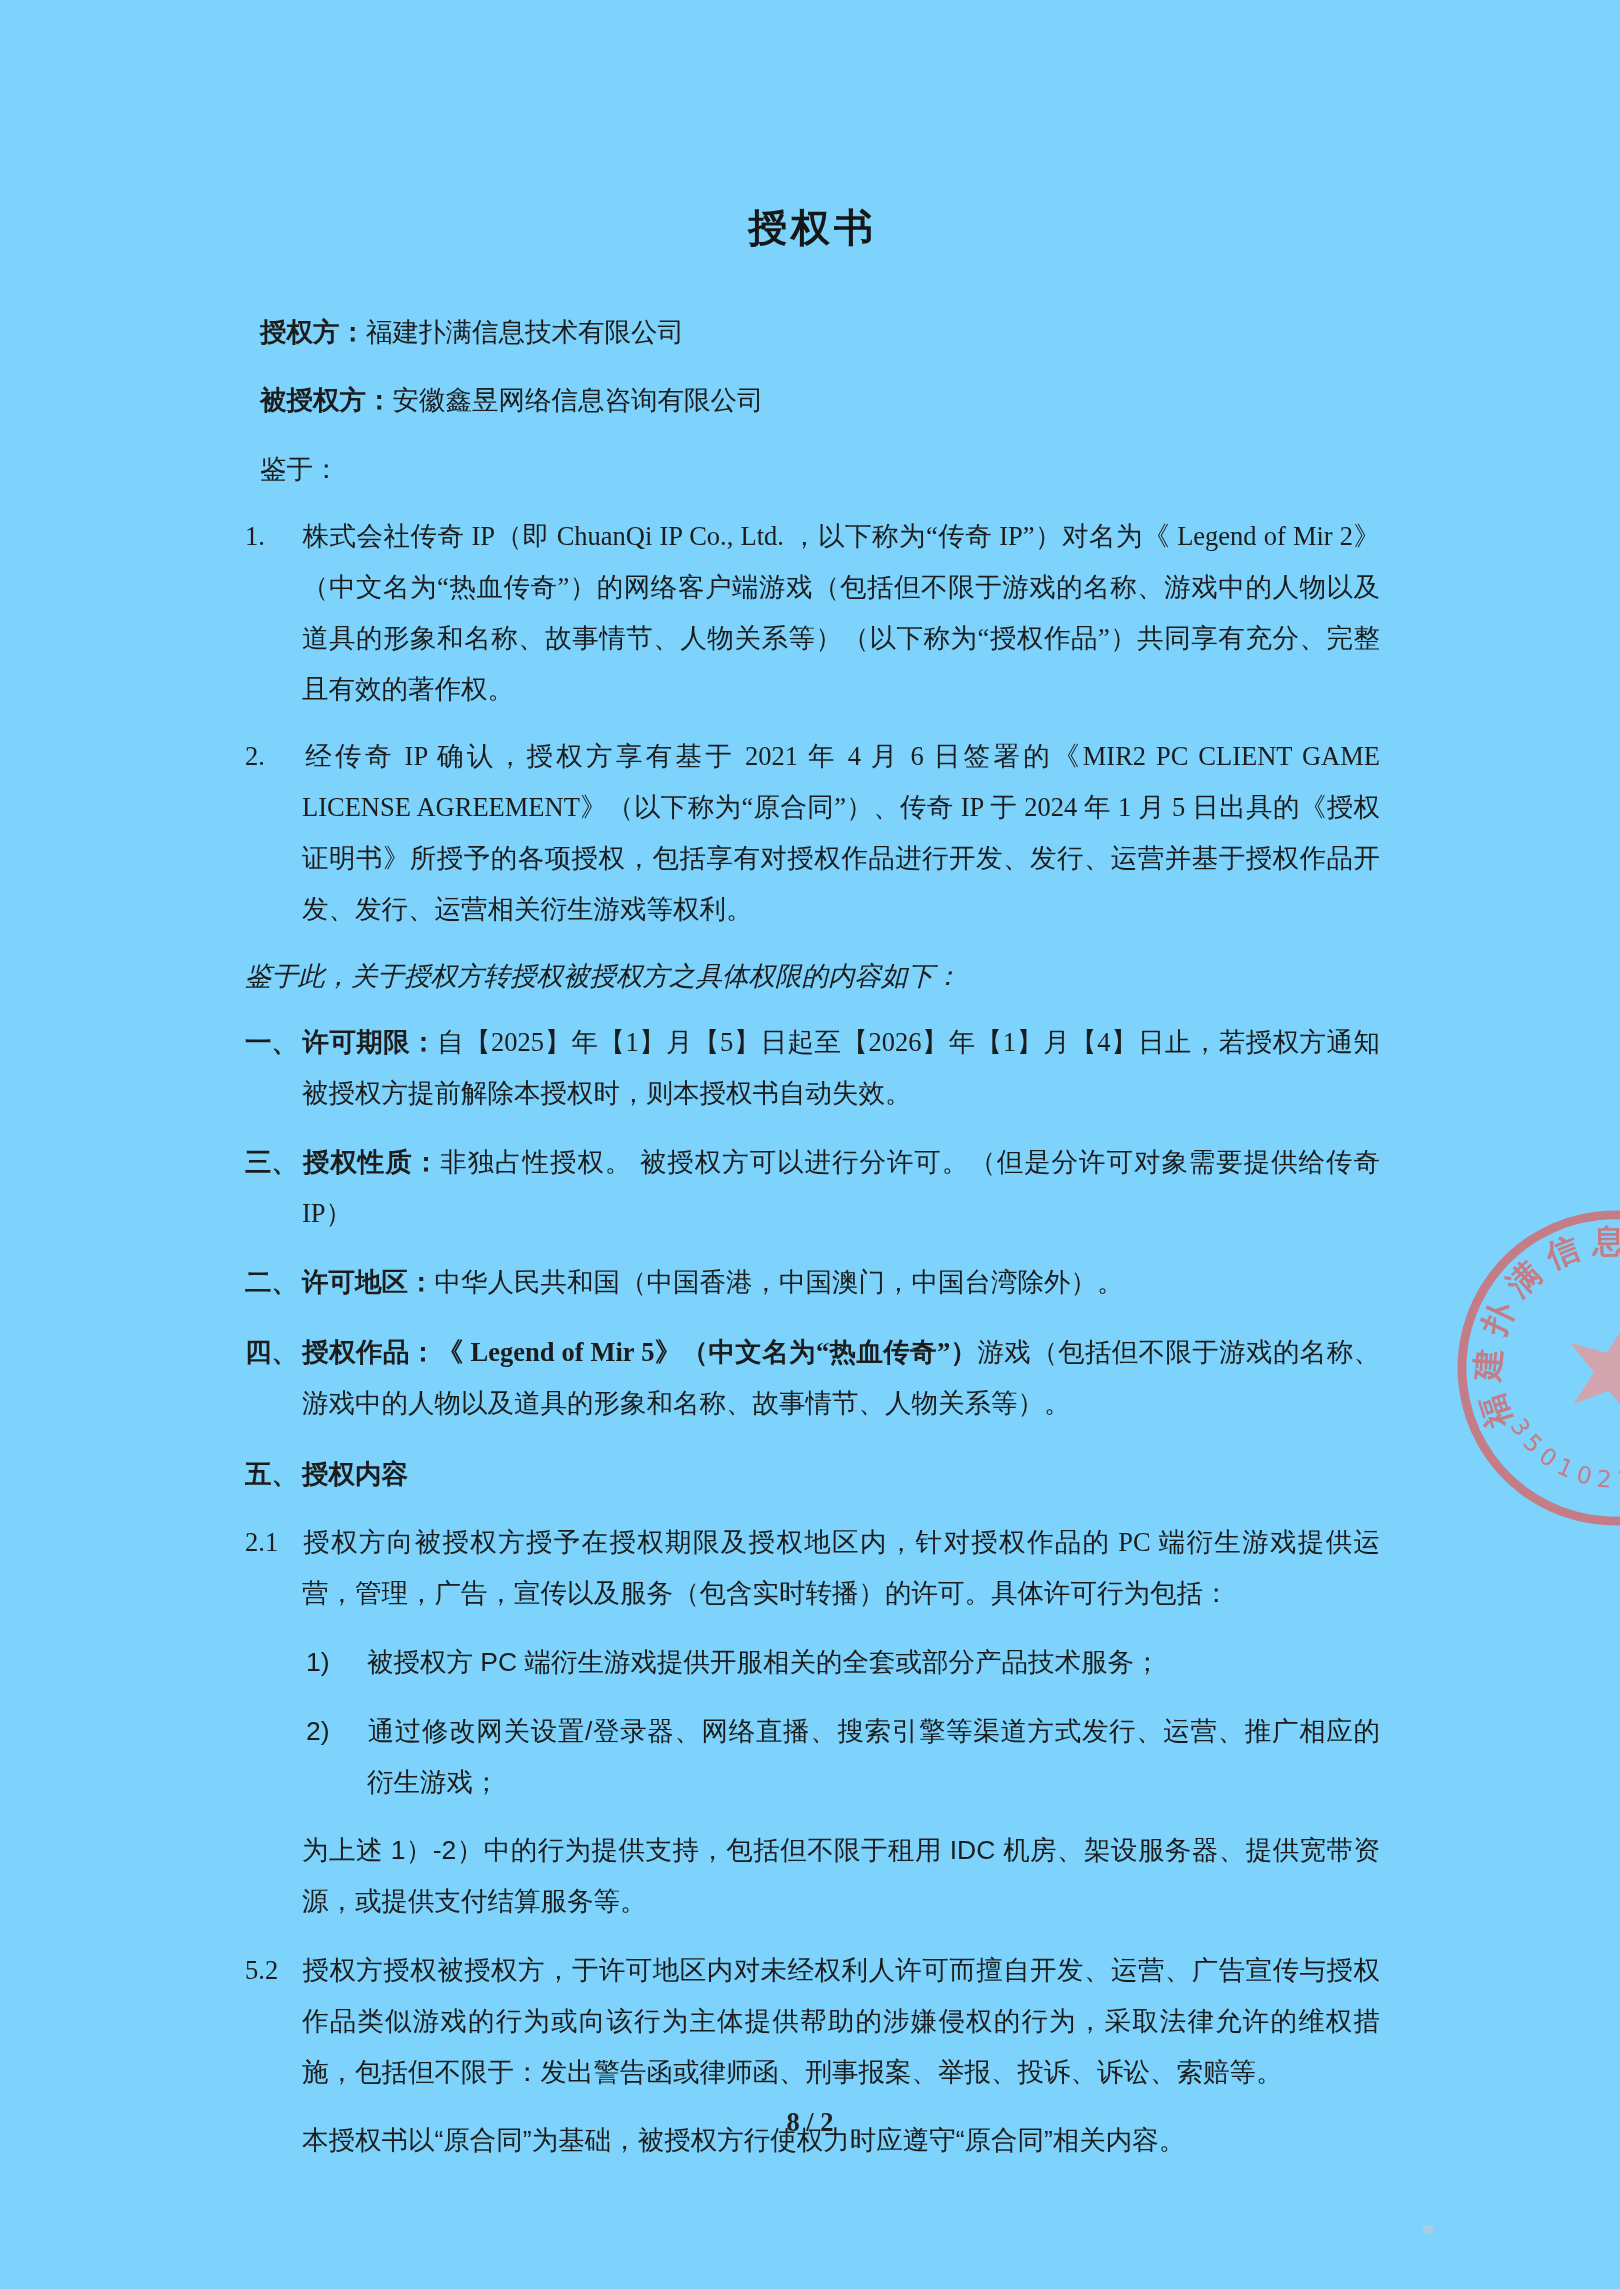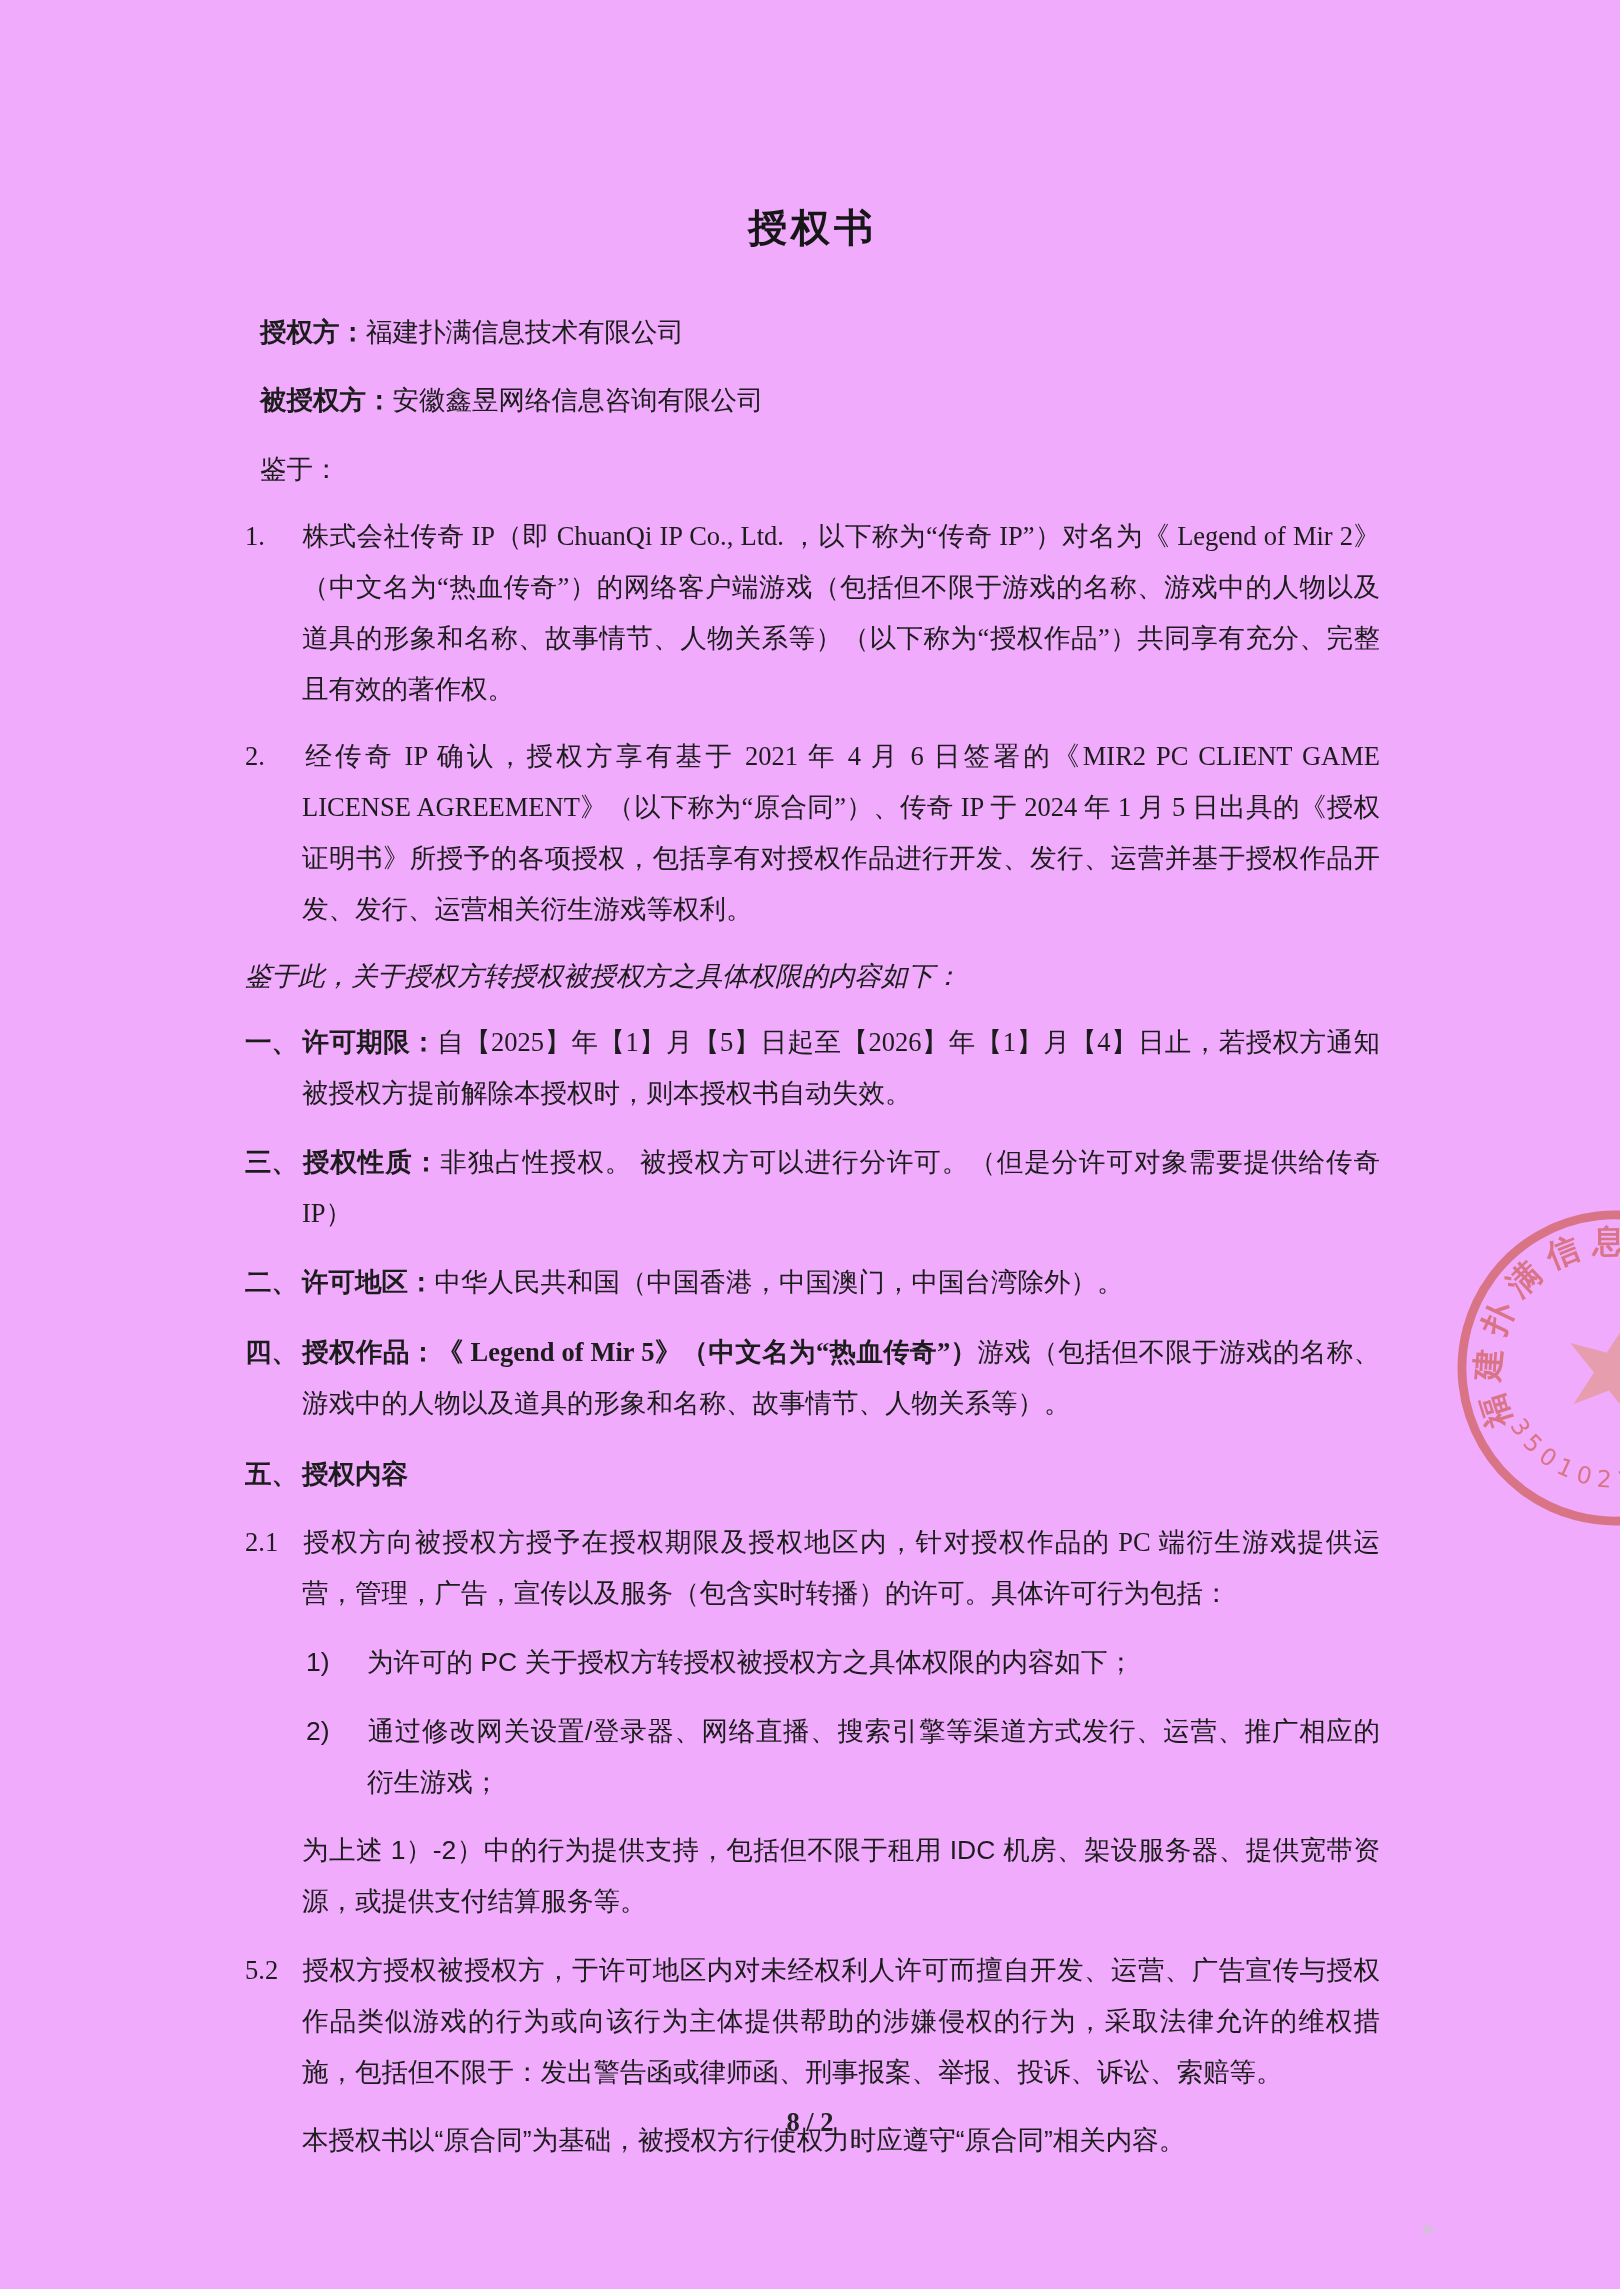--- a/index.html
+++ b/index.html
@@ -1,20 +1,20 @@
 <!DOCTYPE html>
 <html><head>
 <meta charset="utf-8">
 <style>
   html, body { margin:0; padding:0; background:#e8e8e8; }
   .page {
     position:relative;
     width:1620px; height:2290px;
     margin:0 auto;
-    background:#f0abfc;
+    background:#7dd3fc;
     overflow:hidden;
     font-family:"Liberation Sans","DejaVu Sans",sans-serif;
     color:#1c1c1c;
   }
   .content { position:absolute; left:245px; top:201px; width:1135px; }
   .doc-title {
     font-size:39px; font-weight:700; text-align:center;
     margin:0; letter-spacing:3.9px; color:#161616;
   }
   .line { font-size:26.5px; line-height:41px; margin:15px; }
@@ -65,21 +65,21 @@
     <p class="para hang" style="margin-top:17.6px;"><span class="marker b">三、</span><span class="b">授权性质：</span><span>非独占性授权。  被授权方可以进行分许可。（但是分许可对象需要提供给传奇 IP）</span></p>
 
     <p class="para hang" style="margin-top:17.6px;"><span class="marker b">二、</span><span class="b">许可地区：</span><span>中华人民共和国（中国香港，中国澳门，中国台湾除外）。</span></p>
 
     <p class="para hang" style="margin-top:19.6px;"><span class="marker b">四、</span><span class="b">授权作品：</span><span class="b">《 Legend of Mir 5》（中文名为“热血传奇”）</span><span>游戏（包括但不限于游戏的名称、游戏中的人物以及道具的形象和名称、故事情节、人物关系等）。</span></p>
 
     <p class="para hang" style="margin-top:19.6px;"><span class="marker b">五、</span><span class="b">授权内容</span></p>
 
     <p class="para hang" style="margin-top:17.6px;"><span class="marker">2.1</span><span>授权方向被授权方授予在授权期限及授权地区内，针对授权作品的 PC 端衍生游戏提供运营，管理，广告，宣传以及服务（包含实时转播）的许可。具体许可行为包括：</span></p>
 
-    <p class="para sub" style="margin-top:17.6px;"><span class="marker">1)</span><span>为许可的 PC 关于授权方转授权被授权方之具体权限的内容如下；</span></p>
+    <p class="para sub" style="margin-top:17.6px;"><span class="marker">1)</span><span>被授权方 PC 端衍生游戏提供开服相关的全套或部分产品技术服务；</span></p>
 
     <p class="para sub" style="margin-top:17.6px;"><span class="marker">2)</span><span>通过修改网关设置/登录器、网络直播、搜索引擎等渠道方式发行、运营、推广相应的衍生游戏；</span></p>
 
     <p class="para indent" style="margin-top:17.6px;">为上述 1）-2）中的行为提供支持，包括但不限于租用 IDC 机房、架设服务器、提供宽带资源，或提供支付结算服务等。</p>
 
     <p class="para hang" style="margin-top:17.6px;"><span class="marker">5.2</span><span>授权方授权被授权方，于许可地区内对未经权利人许可而擅自开发、运营、广告宣传与授权作品类似游戏的行为或向该行为主体提供帮助的涉嫌侵权的行为，采取法律允许的维权措施，包括但不限于：发出警告函或律师函、刑事报案、举报、投诉、诉讼、索赔等。</span></p>
 
     <p class="para indent" style="margin-top:17.6px;">本授权书以“原合同”为基础，被授权方行使权力时应遵守“原合同”相关内容。</p>
 
   </div>

